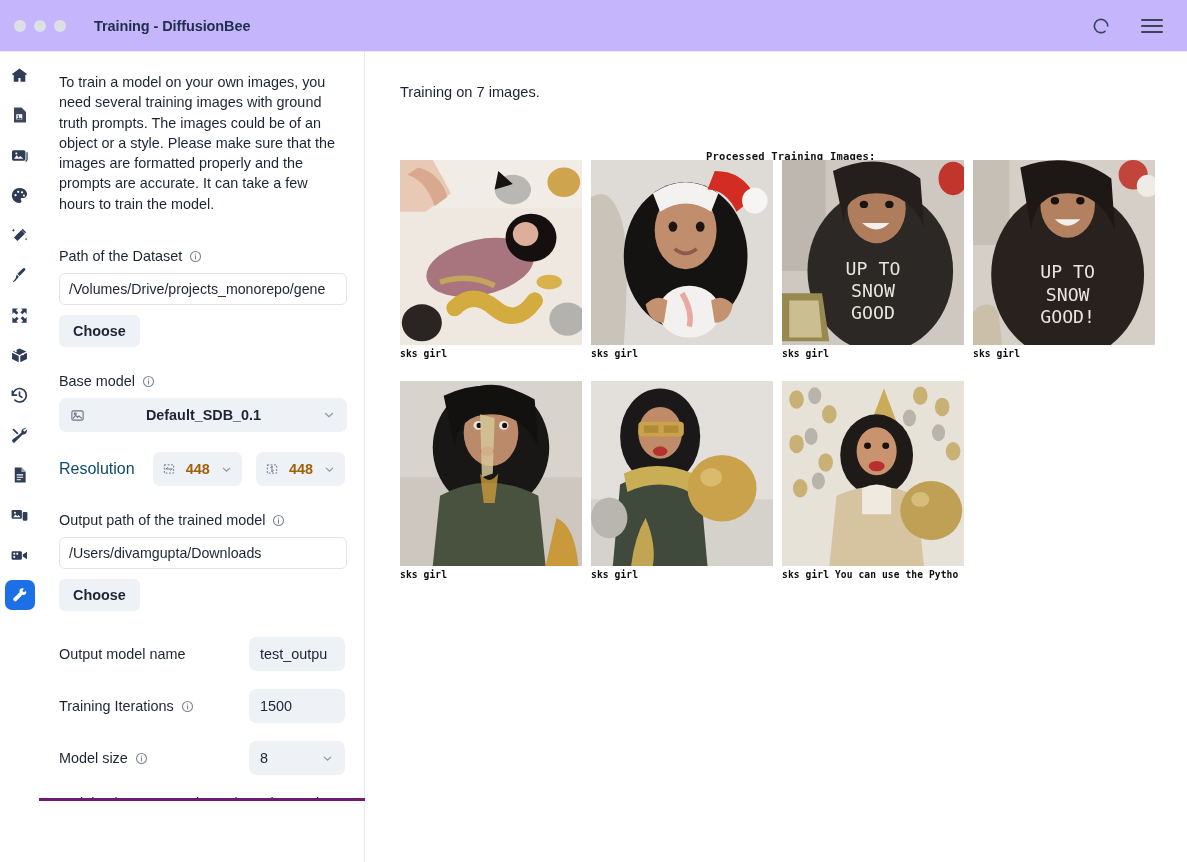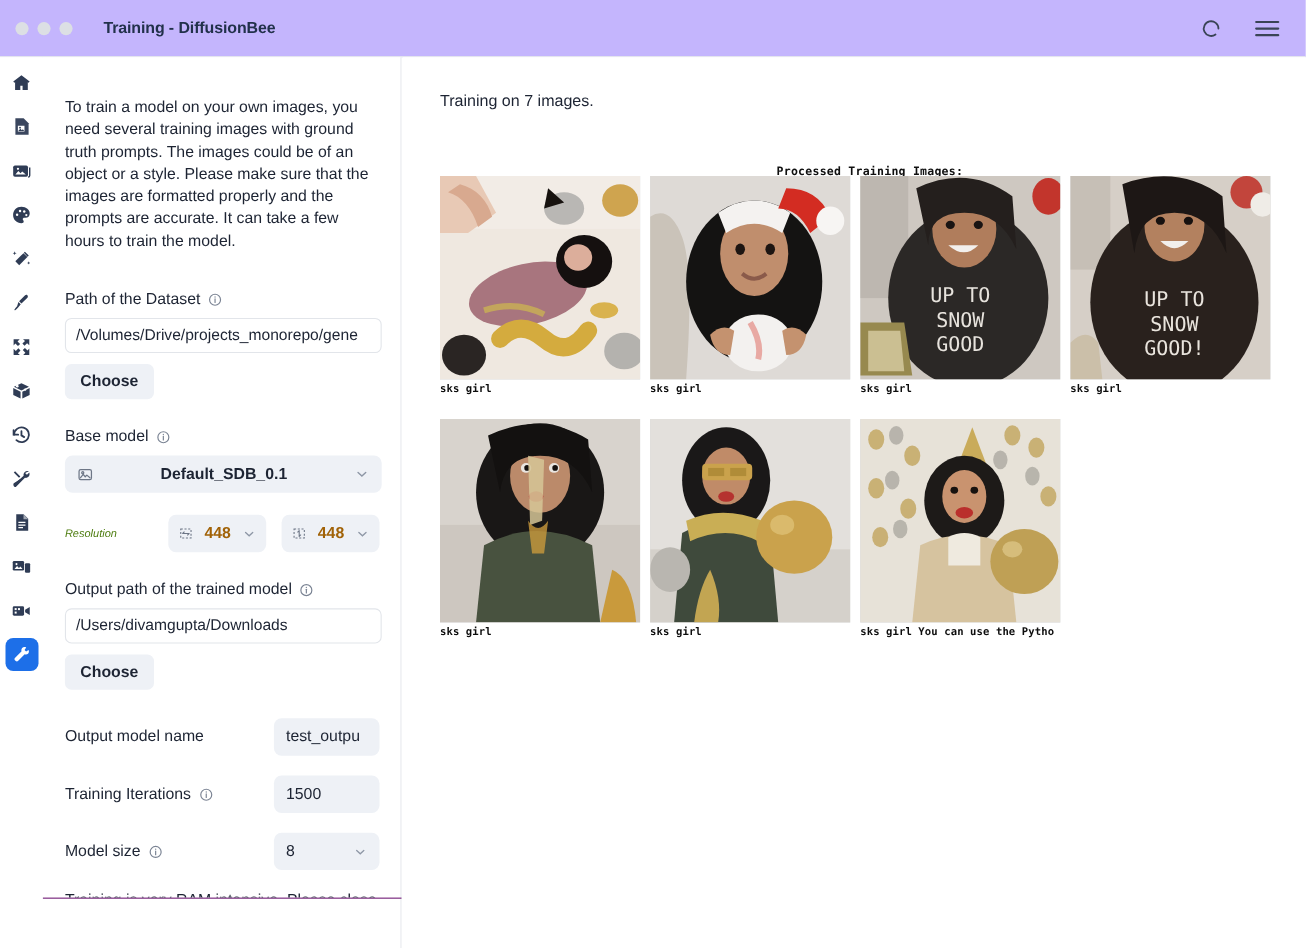--- a/index.html
+++ b/index.html
@@ -49,25 +49,25 @@
   .rail-item.active { background: #1d6fe8; color: #ffffff; }
 
   
   .panel {
     position: absolute; top: 52px; left: 39px;
     width: 326px; height: 810px;
     background: #ffffff;
     border-right: 1px solid #e8eaee;
   }
   .panel-scroll {
-    position: absolute; top: 16px; left: 0;
+    position: absolute; top: 0; left: 0;
     width: 326px; height: 749px;
     overflow: hidden;
     padding: 20px 20px 10px 20px;
-    border-bottom: 1px solid #701a75;
+    border-bottom: 3px solid #701a75;
   }
   .intro {
     font-size: 14.4px; line-height: 20.3px; color: #1d2433;
     width: 288px; margin-bottom: 34px;
   }
   .field-label {
     font-size: 14.4px; color: #1d2433;
     display: flex; align-items: center; gap: 7px;
     margin-bottom: 9px;
   }
@@ -99,21 +99,21 @@
     cursor: pointer;
   }
   .select-wide .sel-val {
     flex: 1; text-align: center;
     font-size: 14.4px; font-weight: bold; color: #1d2433;
   }
   .chev { color: #8e97a6; display: inline-flex; }
   .thumb-ico { color: #6d7686; display: inline-flex; }
 
   .row { display: flex; align-items: center; gap: 14px; }
-  .row-label { font-size: 10px; color: #4d7c0f; width: 83px; font-style: italic; }
+  .row-label { font-size: 16px; color: #0c4a6e; width: 83px; }
   .mini-select {
     width: 92px; height: 34px;
     background: #eef1f6; border-radius: 7px;
     display: flex; align-items: center; justify-content: space-between;
     padding: 0 9px; cursor: pointer;
   }
   .mini-select .mv { font-size: 14.4px; font-weight: bold; color: #a16207; }
 
   .kv-row { display: flex; align-items: center; margin-bottom: 18px; }
   .kv-label { font-size: 14.4px; color: #1d2433; display: flex; align-items: center; gap: 7px; }

